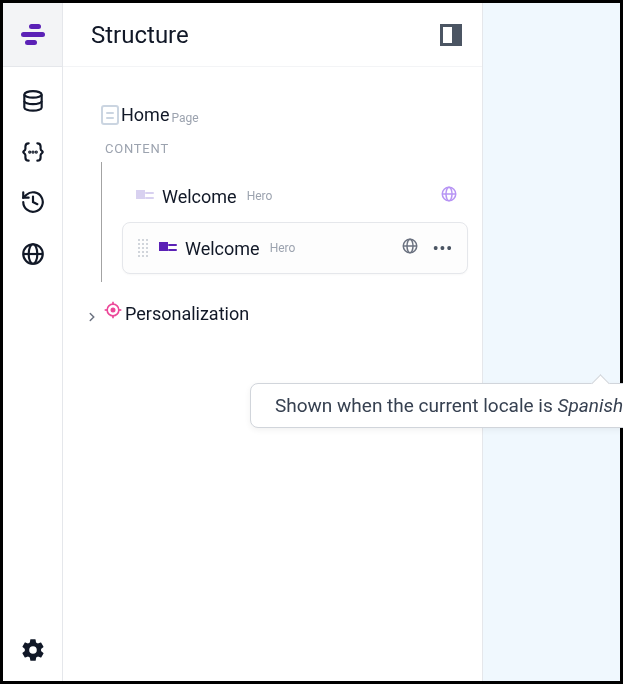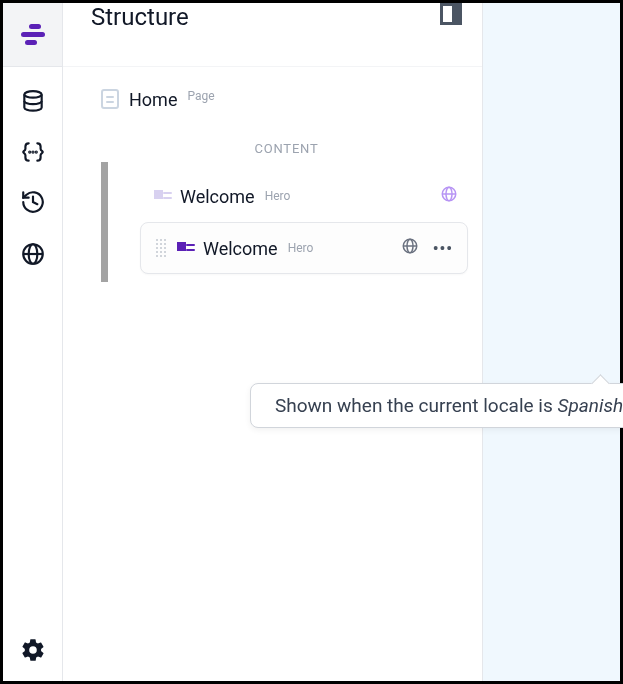--- a/index.html
+++ b/index.html
@@ -51,20 +51,21 @@
   .panel {
     width: 420px;
     border-right: 1px solid #e5e7eb;
     display: flex;
     flex-direction: column;
     position: relative;
   }
   .panel-header {
     height: 64px;
     display: flex;
+    align-items: center;
     padding: 0 20px 0 28px;
     border-bottom: 1px solid #f3f4f6;
   }
   .panel-title {
     font-size: 24px;
     font-weight: 400;
     color: #111827;
     flex: 1;
   }
   .collapse-btn {
@@ -82,40 +83,39 @@
     bottom: 0;
     width: 7px;
     background: #4b5563;
   }
   .panel-body {
     padding: 22px 14px 0 14px;
   }
   
   .row {
     display: flex;
-    align-items: flex-start;
-    gap: 10px;
+    align-items: flex-end;
+    gap: 2px;
     height: 36px;
     padding: 0 6px;
     border-radius: 6px;
   }
   .row-name { font-size: 18px; color: #111827; }
   .row-type { font-size: 12px; color: #9ca3af; }
   .section-label {
     font-size: 13px;
     letter-spacing: 0.06em;
     color: #9ca3af;
     padding: 16px 0 6px 28px;
-    text-align: center;
   }
   .chev { width: 18px; display:flex; justify-content:center; color:#6b7280; }
   .tree-line {
-    border-left: 7px solid #a3a3a3;
+    border-left: 1px solid #a3a3a3;
     margin-left: 14px;
-    padding-left: 12px;
+    padding-left: 0;
   }
   .child-row {
     display: flex;
     align-items: center;
     gap: 10px;
     height: 52px;
     padding: 0 10px 0 14px;
     margin-left: 20px;
     border-radius: 8px;
   }
@@ -285,20 +285,38 @@
             <svg width="18" height="18" viewBox="0 0 24 24" fill="none" stroke="#6b7280" stroke-width="2">
               <circle cx="12" cy="12" r="9"></circle>
                 <ellipse cx="12" cy="12" rx="4" ry="9"></ellipse>
                 <line x1="3" y1="12" x2="21" y2="12"></line>
             </svg>
           </span>
           <span class="ellipsis">•••</span>
         </div>
       </div>
 
+      <div class="row" style="margin-top:6px;">
+        <span class="chev">
+          <svg width="14" height="14" viewBox="0 0 24 24" fill="none" stroke="#6b7280" stroke-width="2.5" stroke-linecap="round">
+              <polyline points="9 6 15 12 9 18"></polyline>
+            </svg>
+        </span>
+        <span>
+          <svg width="20" height="20" viewBox="0 0 24 24" fill="none" stroke="#ec4899" stroke-width="2">
+            <circle cx="12" cy="12" r="7"></circle>
+              <circle cx="12" cy="12" r="2" fill="#ec4899"></circle>
+            <line x1="12" y1="2" x2="12" y2="5"></line>
+              <line x1="12" y1="19" x2="12" y2="22"></line>
+            <line x1="2" y1="12" x2="5" y2="12"></line>
+              <line x1="19" y1="12" x2="22" y2="12"></line>
+          </svg>
+        </span>
+        <span class="row-name">Personalization</span>
+      </div>
 
     </div>
   </div>
 
   <div class="rightpane"></div>
 
   <div class="tooltip">
     <span>Shown when the current locale is </span><em>Spanish</em>
   </div>
 

